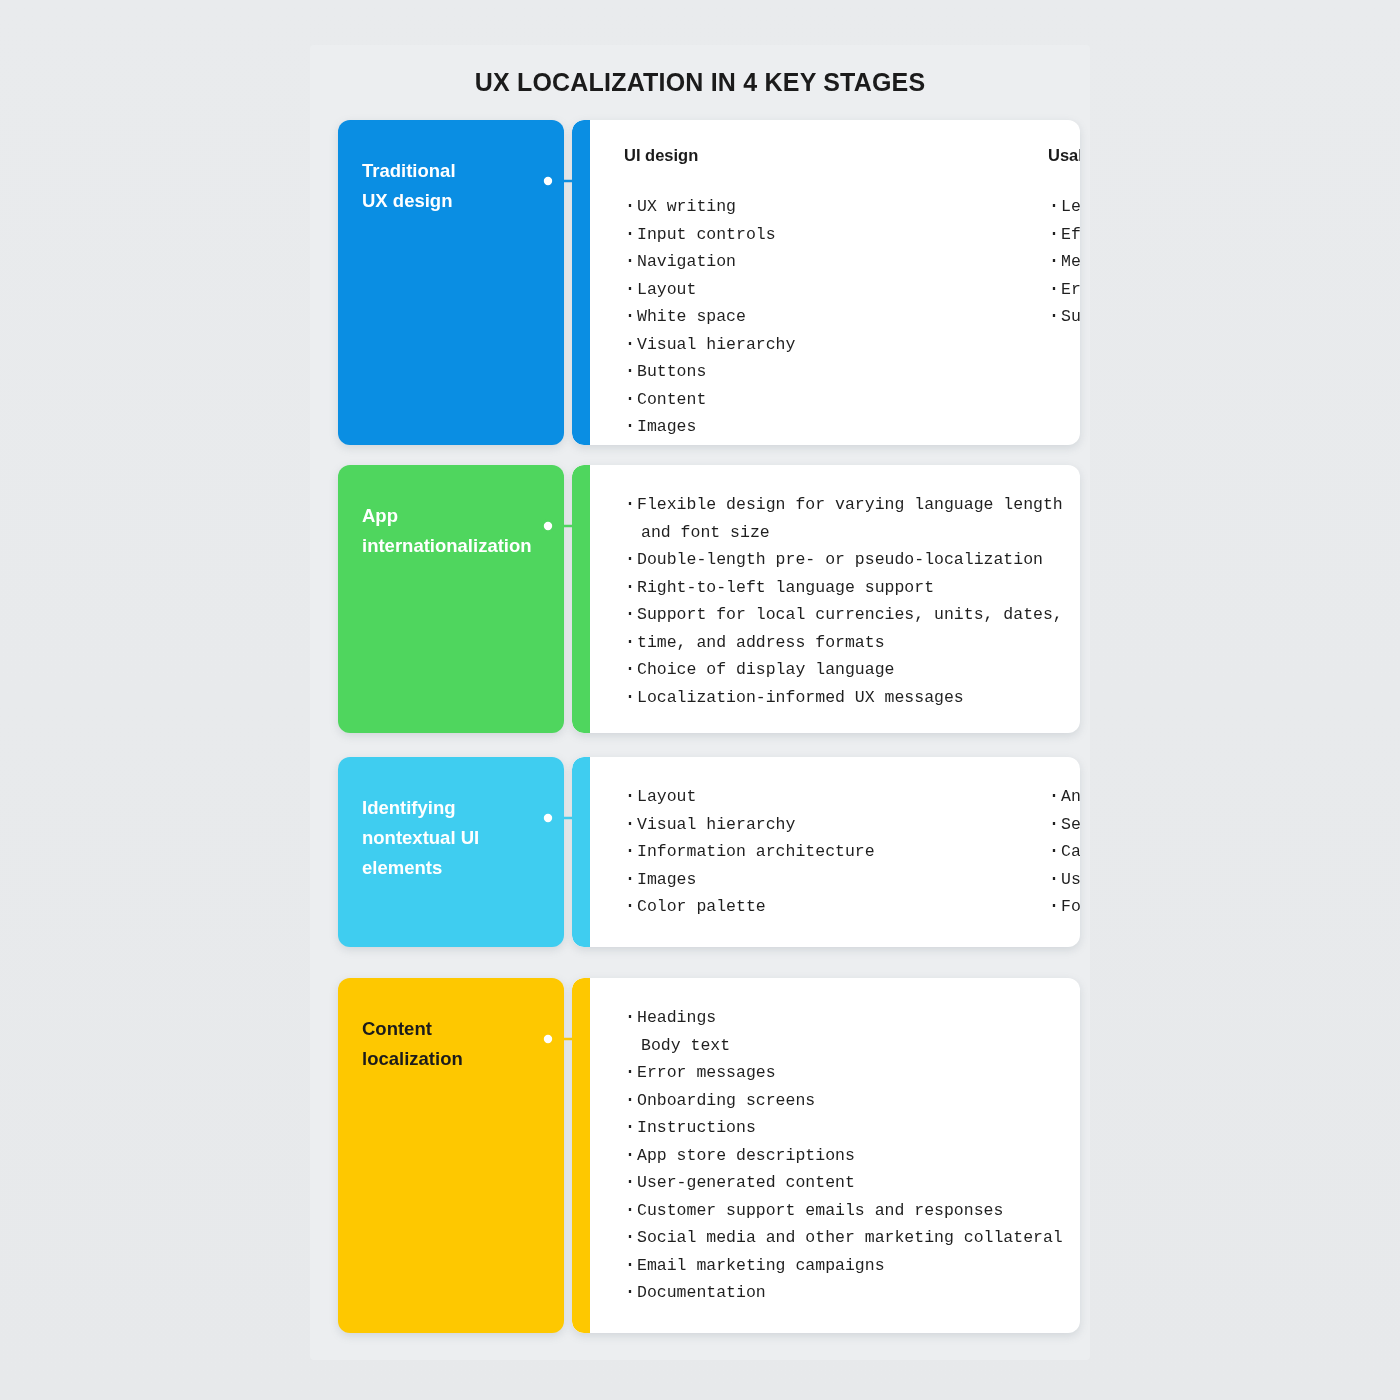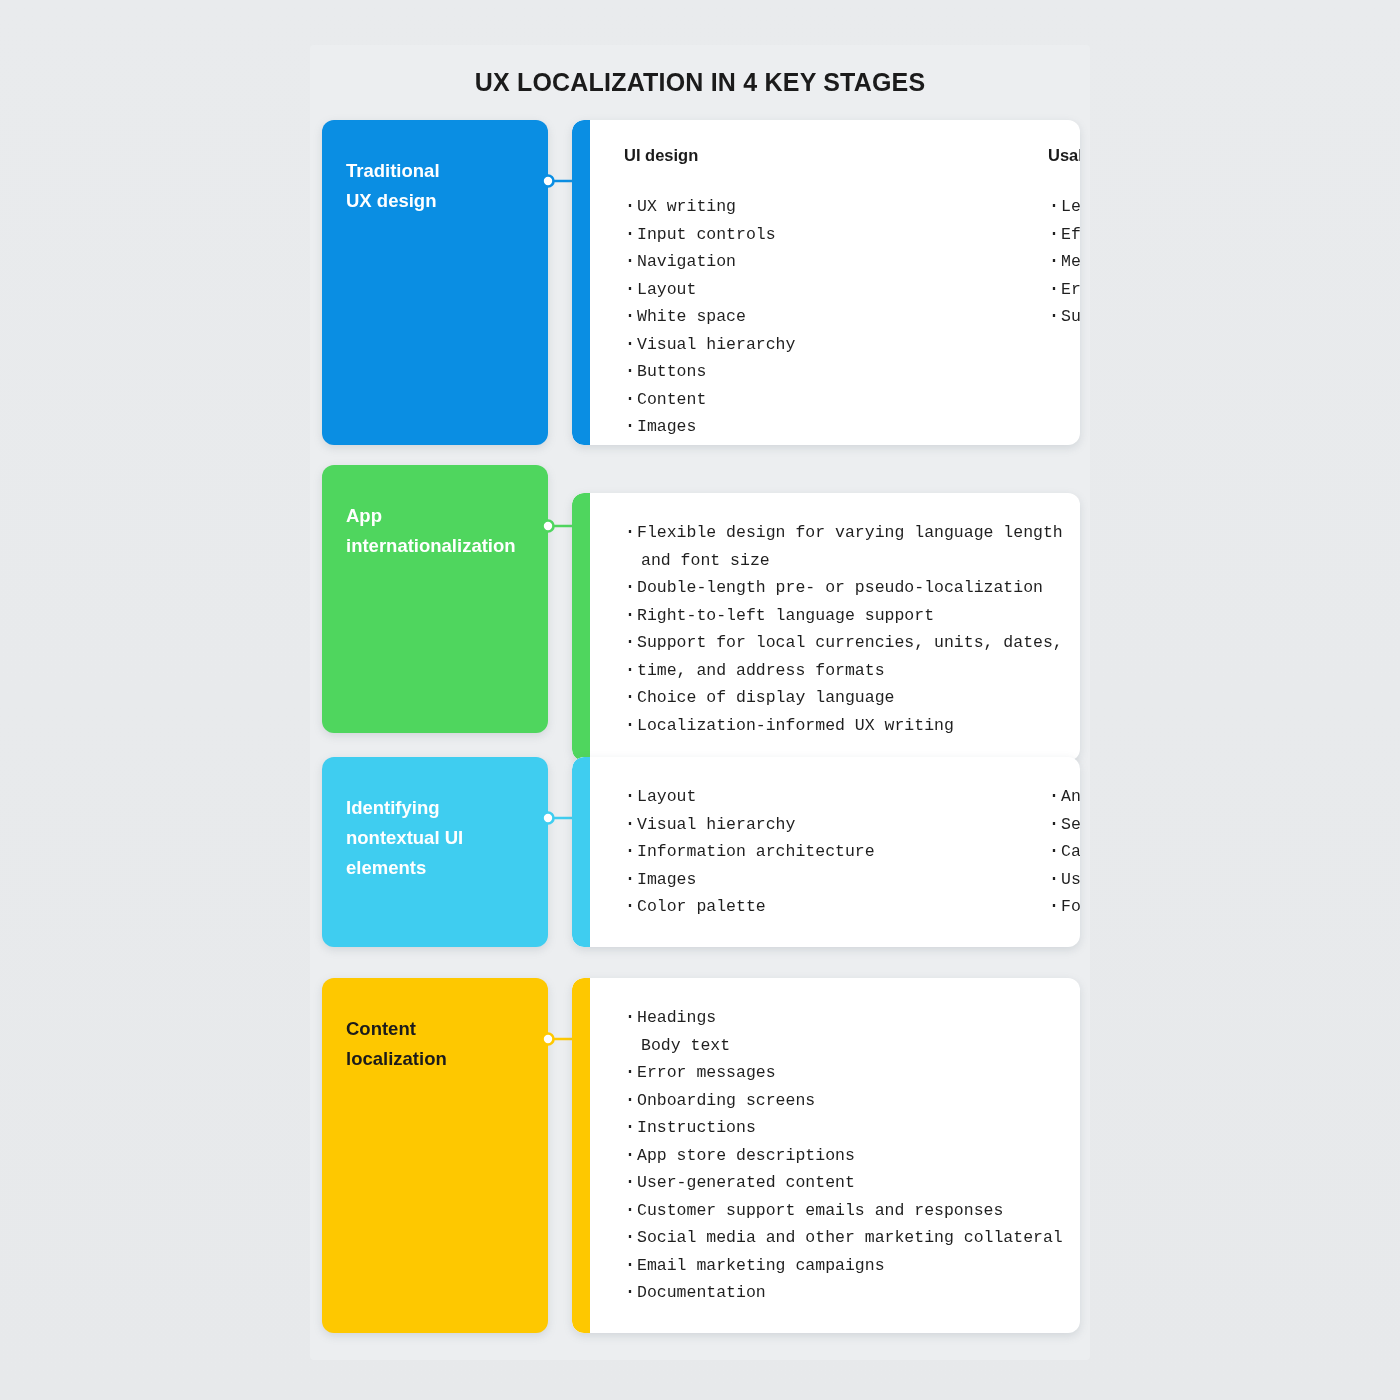--- a/index.html
+++ b/index.html
@@ -34,21 +34,21 @@
   }
 
   .stage {
     position: absolute;
     left: 322px;
     width: 758px;
   }
   
   .label-card {
     position: absolute;
-    left: 0; top: 0;
+    left: 16px; top: 0;
     width: 226px;
     border-radius: 12px;
     padding: 36px 24px 0 24px;
     box-shadow: 0 3px 8px rgba(120,130,140,0.22);
   }
   .label-card .label-text {
     font-size: 18.5px;
     font-weight: bold;
     line-height: 30px;
     color: #ffffff;
@@ -161,34 +161,34 @@
       <div class="stage" style="top: 465px; height: 268px; border-radius: 25px;">
         <div class="label-card" style="background: rgb(79, 214, 94); height: 268px;">
           <div class="label-text">App</div>
           <div class="label-text">internationalization</div>
         </div>
         <div class="connector" style="top: 50px;"><svg width="72" height="22" viewBox="0 0 72 22" xmlns="http://www.w3.org/2000/svg">
             <circle cx="8" cy="11" r="5.5" fill="#ffffff" stroke="#4fd65e" stroke-width="2.6"></circle>
             <line x1="13.5" y1="11" x2="52" y2="11" stroke="#4fd65e" stroke-width="2.4"></line>
             <polygon points="48,4.5 62,11 48,17.5 51,11" fill="#4fd65e"></polygon>
           </svg></div>
-        <div class="content-panel" style="height: 268px; margin-top: 28px;">
+        <div class="content-panel" style="height: 268px;">
           <div class="strip" style="background: rgb(79, 214, 94);"></div>
           <div class="panel-inner">
             <div class="cols">
               <div class="col">
                 <ul class="bullets">
                   <li class="bulleted">Flexible design for varying language length</li>
                   <li class="cont">and font size</li>
                   <li class="bulleted">Double-length pre- or pseudo-localization</li>
                   <li class="bulleted">Right-to-left language support</li>
                   <li class="bulleted">Support for local currencies, units, dates,</li>
                   <li class="bulleted">time, and address formats</li>
                   <li class="bulleted">Choice of display language</li>
-                  <li class="bulleted">Localization-informed UX writing</li>
+                  <li class="bulleted">Localization-informed UX messages</li>
                 </ul>
               </div>
             </div>
           </div>
         </div>
       </div>
       <div class="stage" style="top: 757px; height: 190px;">
         <div class="label-card" style="background: rgb(63, 205, 240); height: 190px;">
           <div class="label-text">Identifying</div>
           <div class="label-text">nontextual UI</div>

